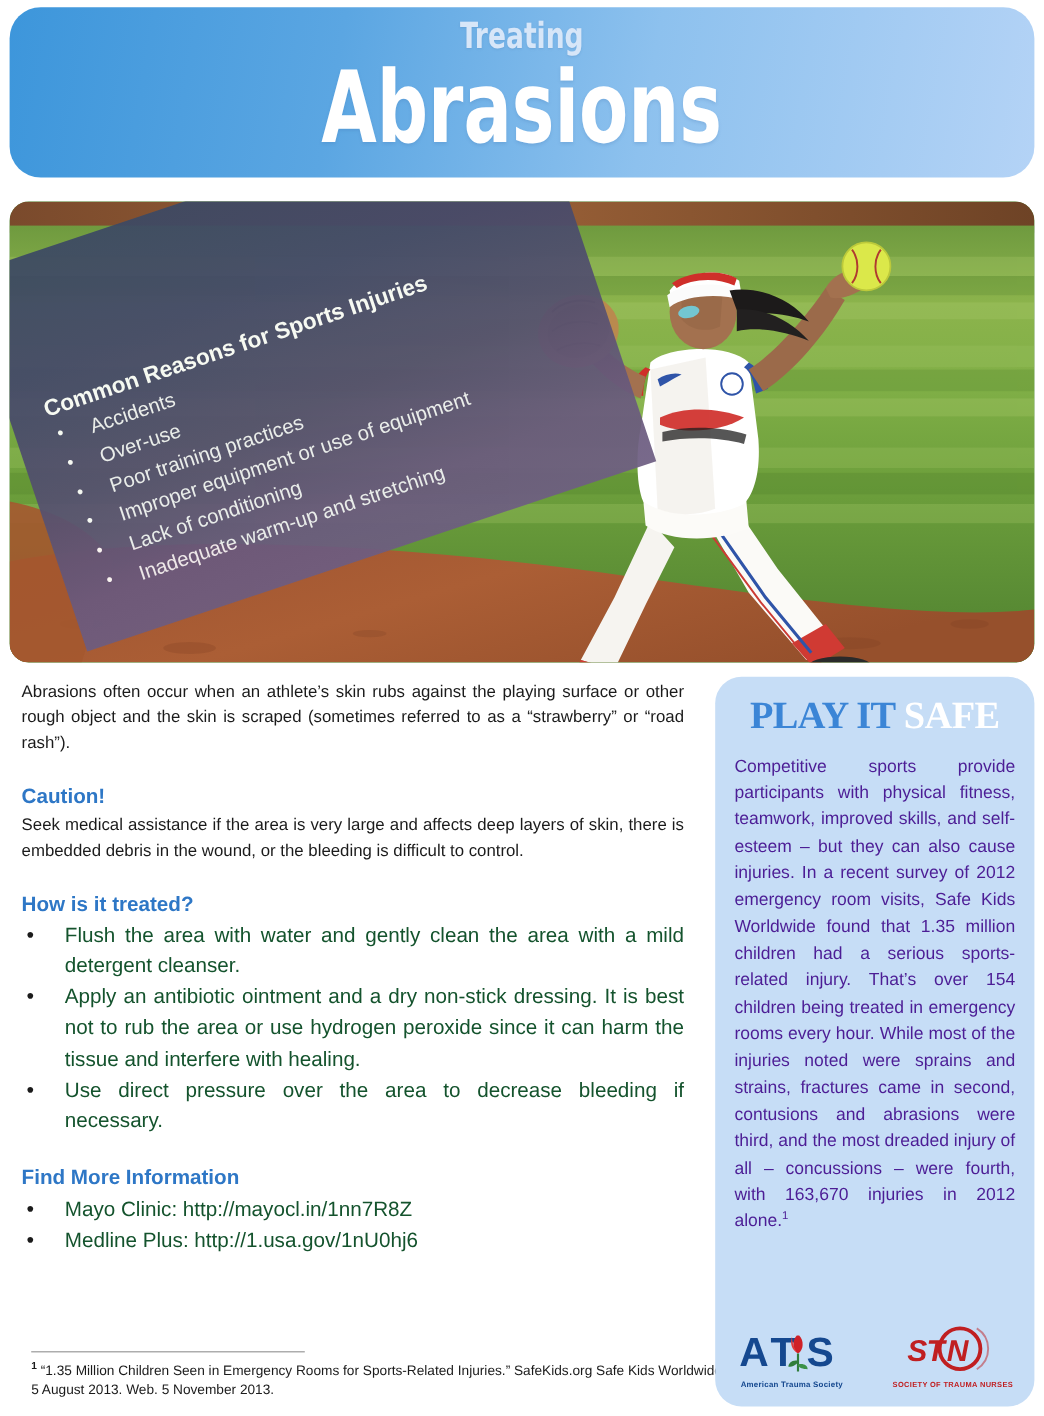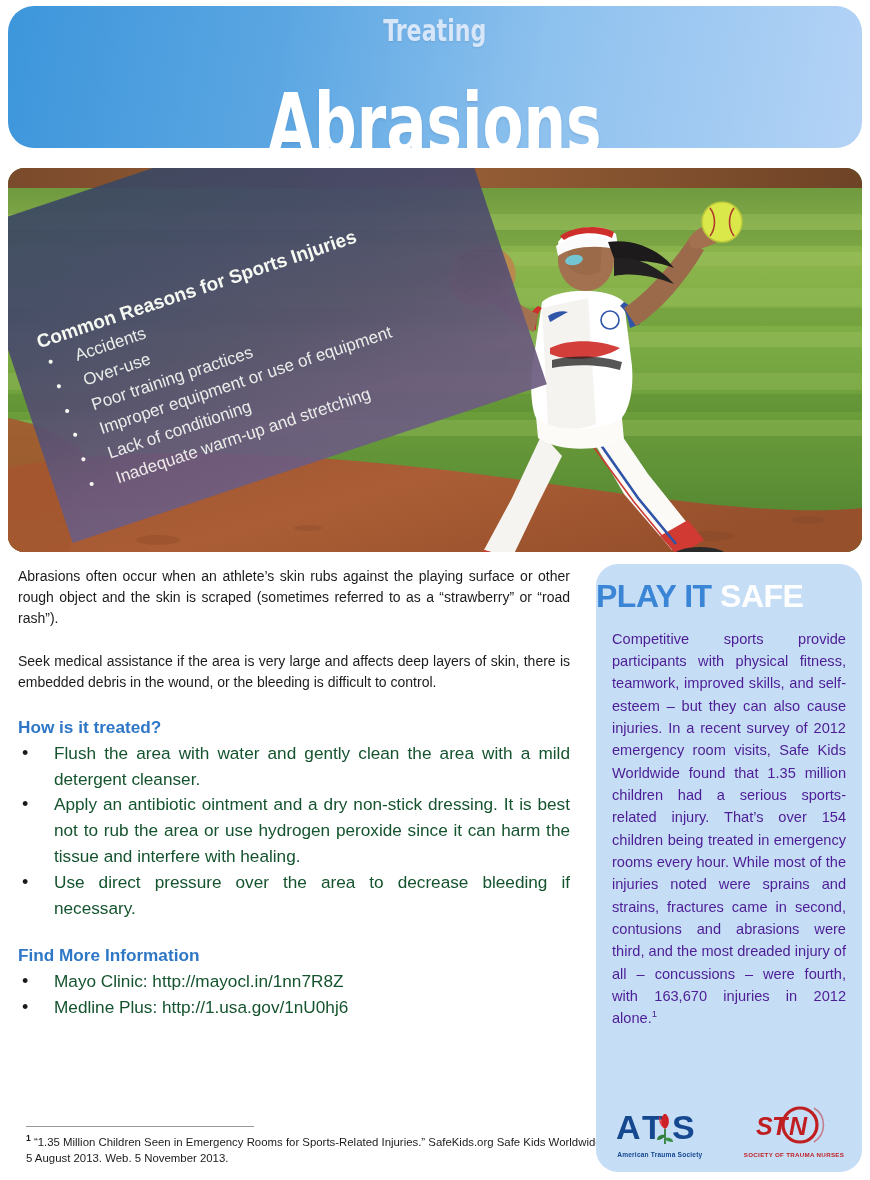--- a/index.html
+++ b/index.html
@@ -23,21 +23,20 @@
     overflow: hidden;
   }
   .header-inner {
     position: absolute;
     left: 0; right: 0; top: 0; bottom: 0;
     display: flex;
     flex-direction: column;
     align-items: center;
     justify-content: flex-start;
     padding-top: 10px;
-    gap: 35px;
   }
   .kicker {
     font-size: 30px;
     font-weight: bold;
     color: #d7e6f8;
     letter-spacing: 0px;
     font-family: "DejaVu Sans Condensed", "Liberation Sans Narrow", "Liberation Sans", sans-serif;
     transform: scaleX(0.82);
     text-shadow: 0 1px 2px rgba(70,120,175,0.25);
     line-height: 1;
@@ -193,23 +192,24 @@
     left: 596px;
     top: 4px;
     width: 266px;
     height: 608px;
     border-radius: 22px;
     background: #c6ddf6;
     overflow: hidden;
   }
   .sidebar-title {
     margin: 16px 0 0 0;
+    text-align: center;
     font-size: 32px;
     font-weight: bold;
-    font-family: Liberation Sans, sans-serif;
+    font-family: Liberation Serif, serif;
     line-height: 1.05;
     letter-spacing: -0.5px;
   }
   .sb-blue { color: #3b85d6; }
   .sb-white { color: #ffffff; }
   .sidebar-body {
     margin: 14px 16px 0 16px;
     font-size: 14.6px;
     line-height: 1.53;
     color: #4c1d95;
@@ -387,20 +387,21 @@
   </div>
 </div>
 
 <div class="body-wrap">
 
   <div class="left-col">
     <div class="para">Abrasions often occur when an athlete’s skin rubs against the playing surface or other rough object and the skin is scraped (sometimes referred to as a “strawberry” or “road rash”).</div>
 
     <div class="gap"></div>
 
+    <div class="blue-head">Caution!</div>
     <div class="para">Seek medical assistance if the area is very large and affects deep layers of skin, there is embedded debris in the wound, or the bleeding is difficult to control.</div>
 
     <div class="gap"></div>
 
     <div class="blue-head">How is it treated?</div>
     <ul class="doc-list">
       <li>Flush the area with water and gently clean the area with a mild detergent cleanser.</li>
       <li>Apply an antibiotic ointment and a dry non-stick dressing. It is best not to rub the area or use hydrogen peroxide since it can harm the tissue and interfere with healing.</li>
       <li>Use direct pressure over the area to decrease bleeding if necessary.</li>
     </ul>

